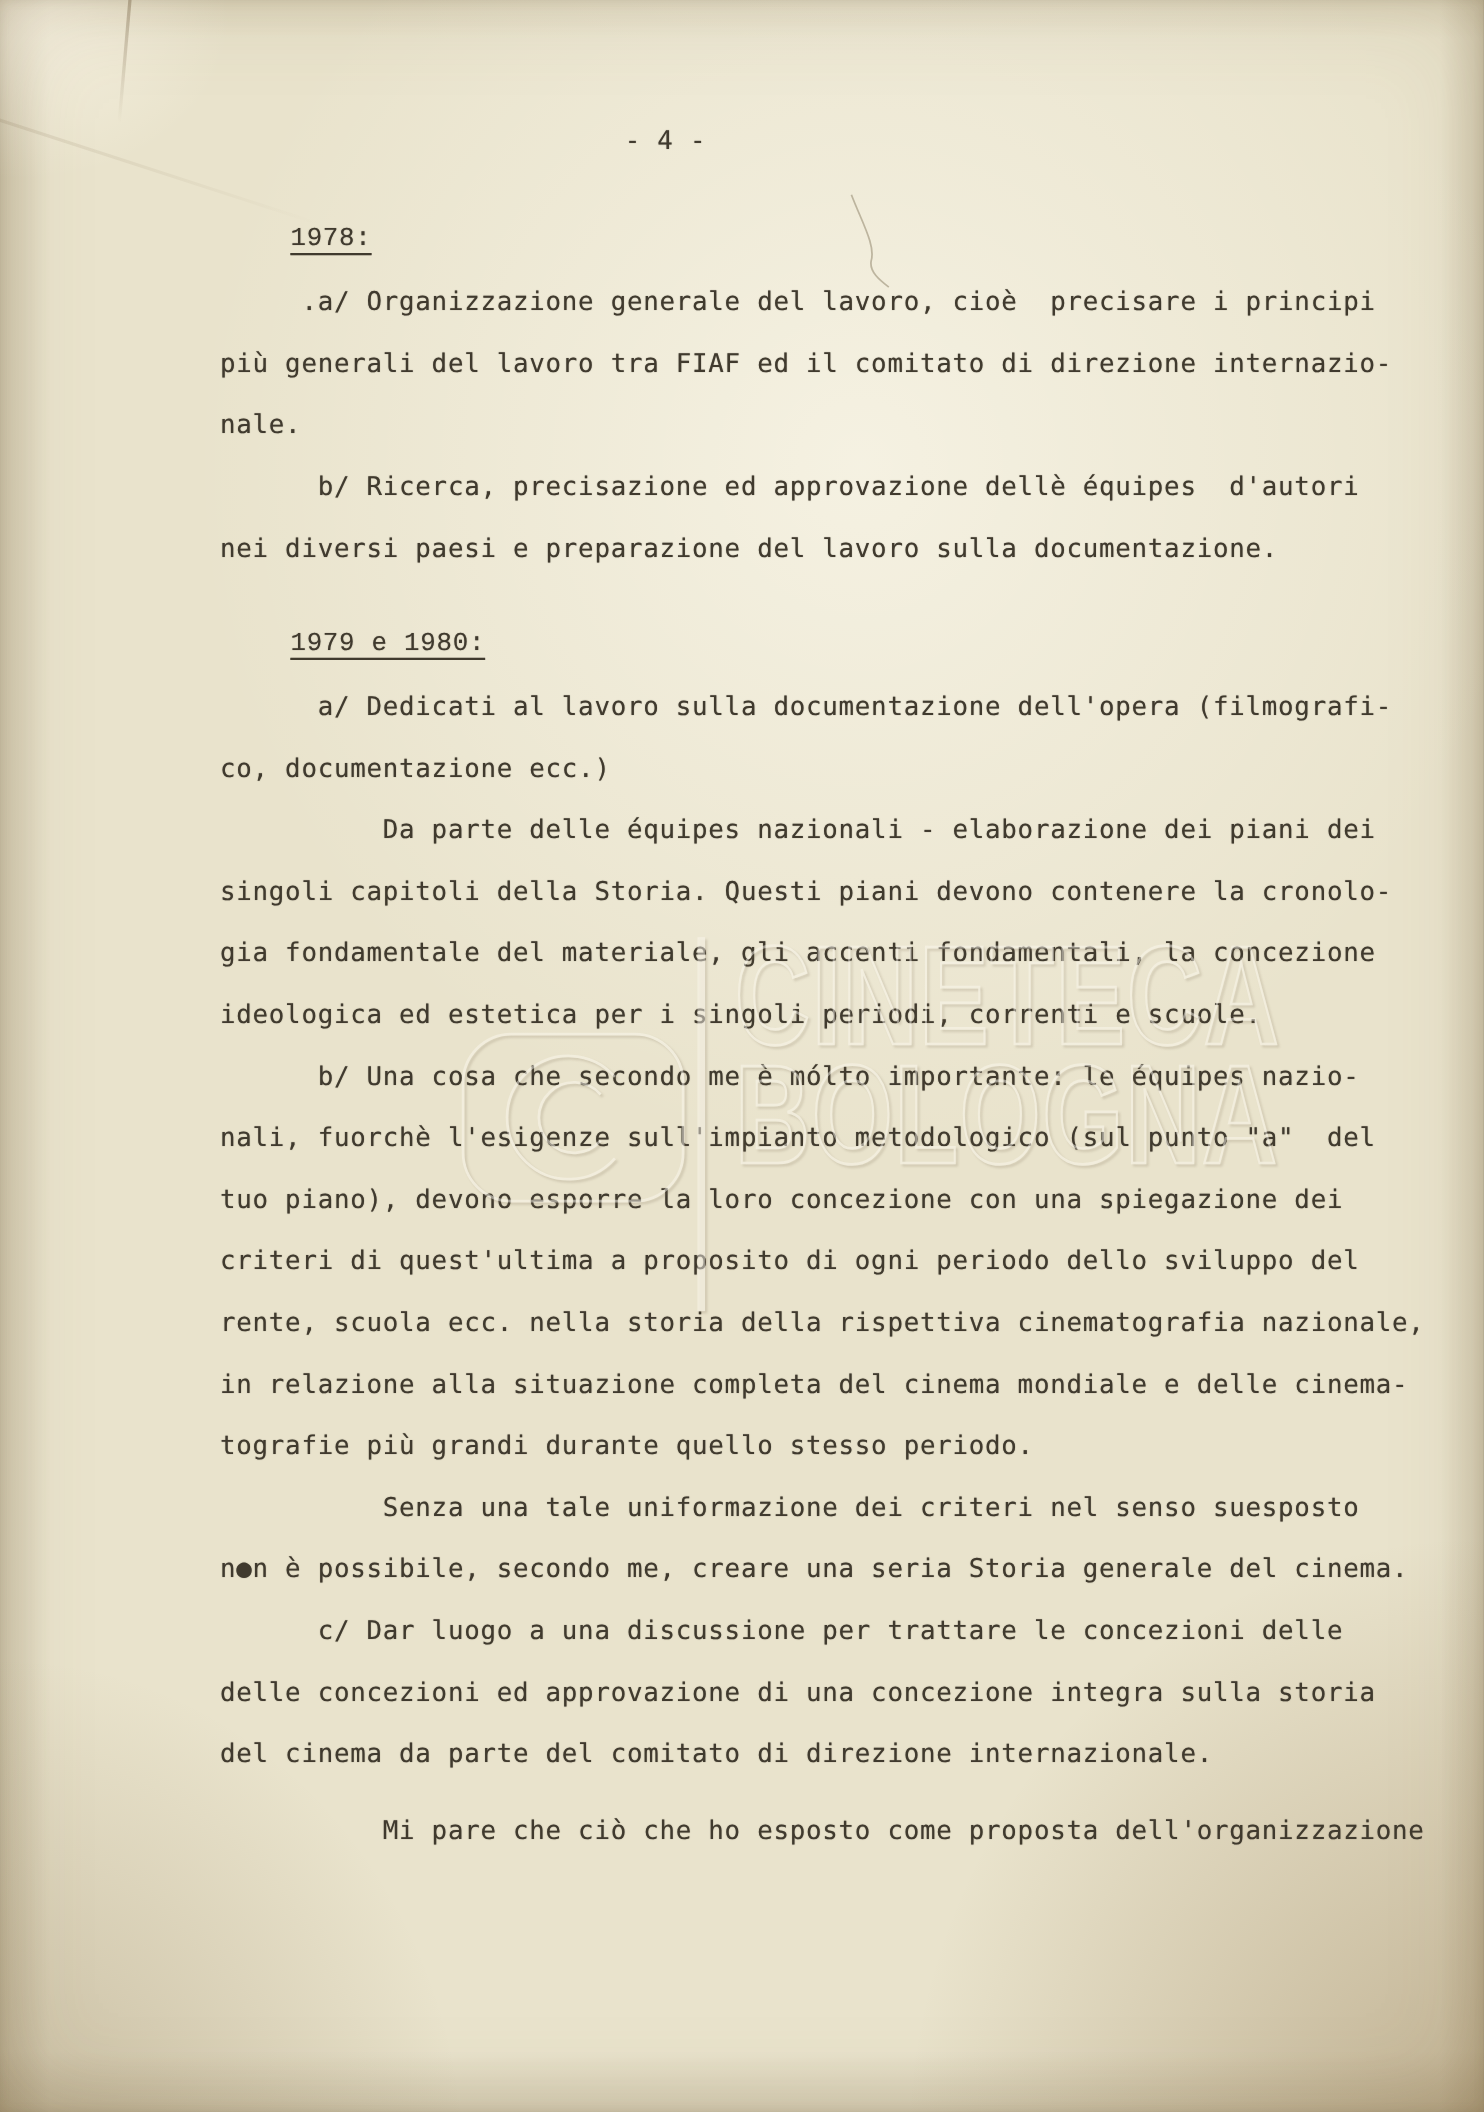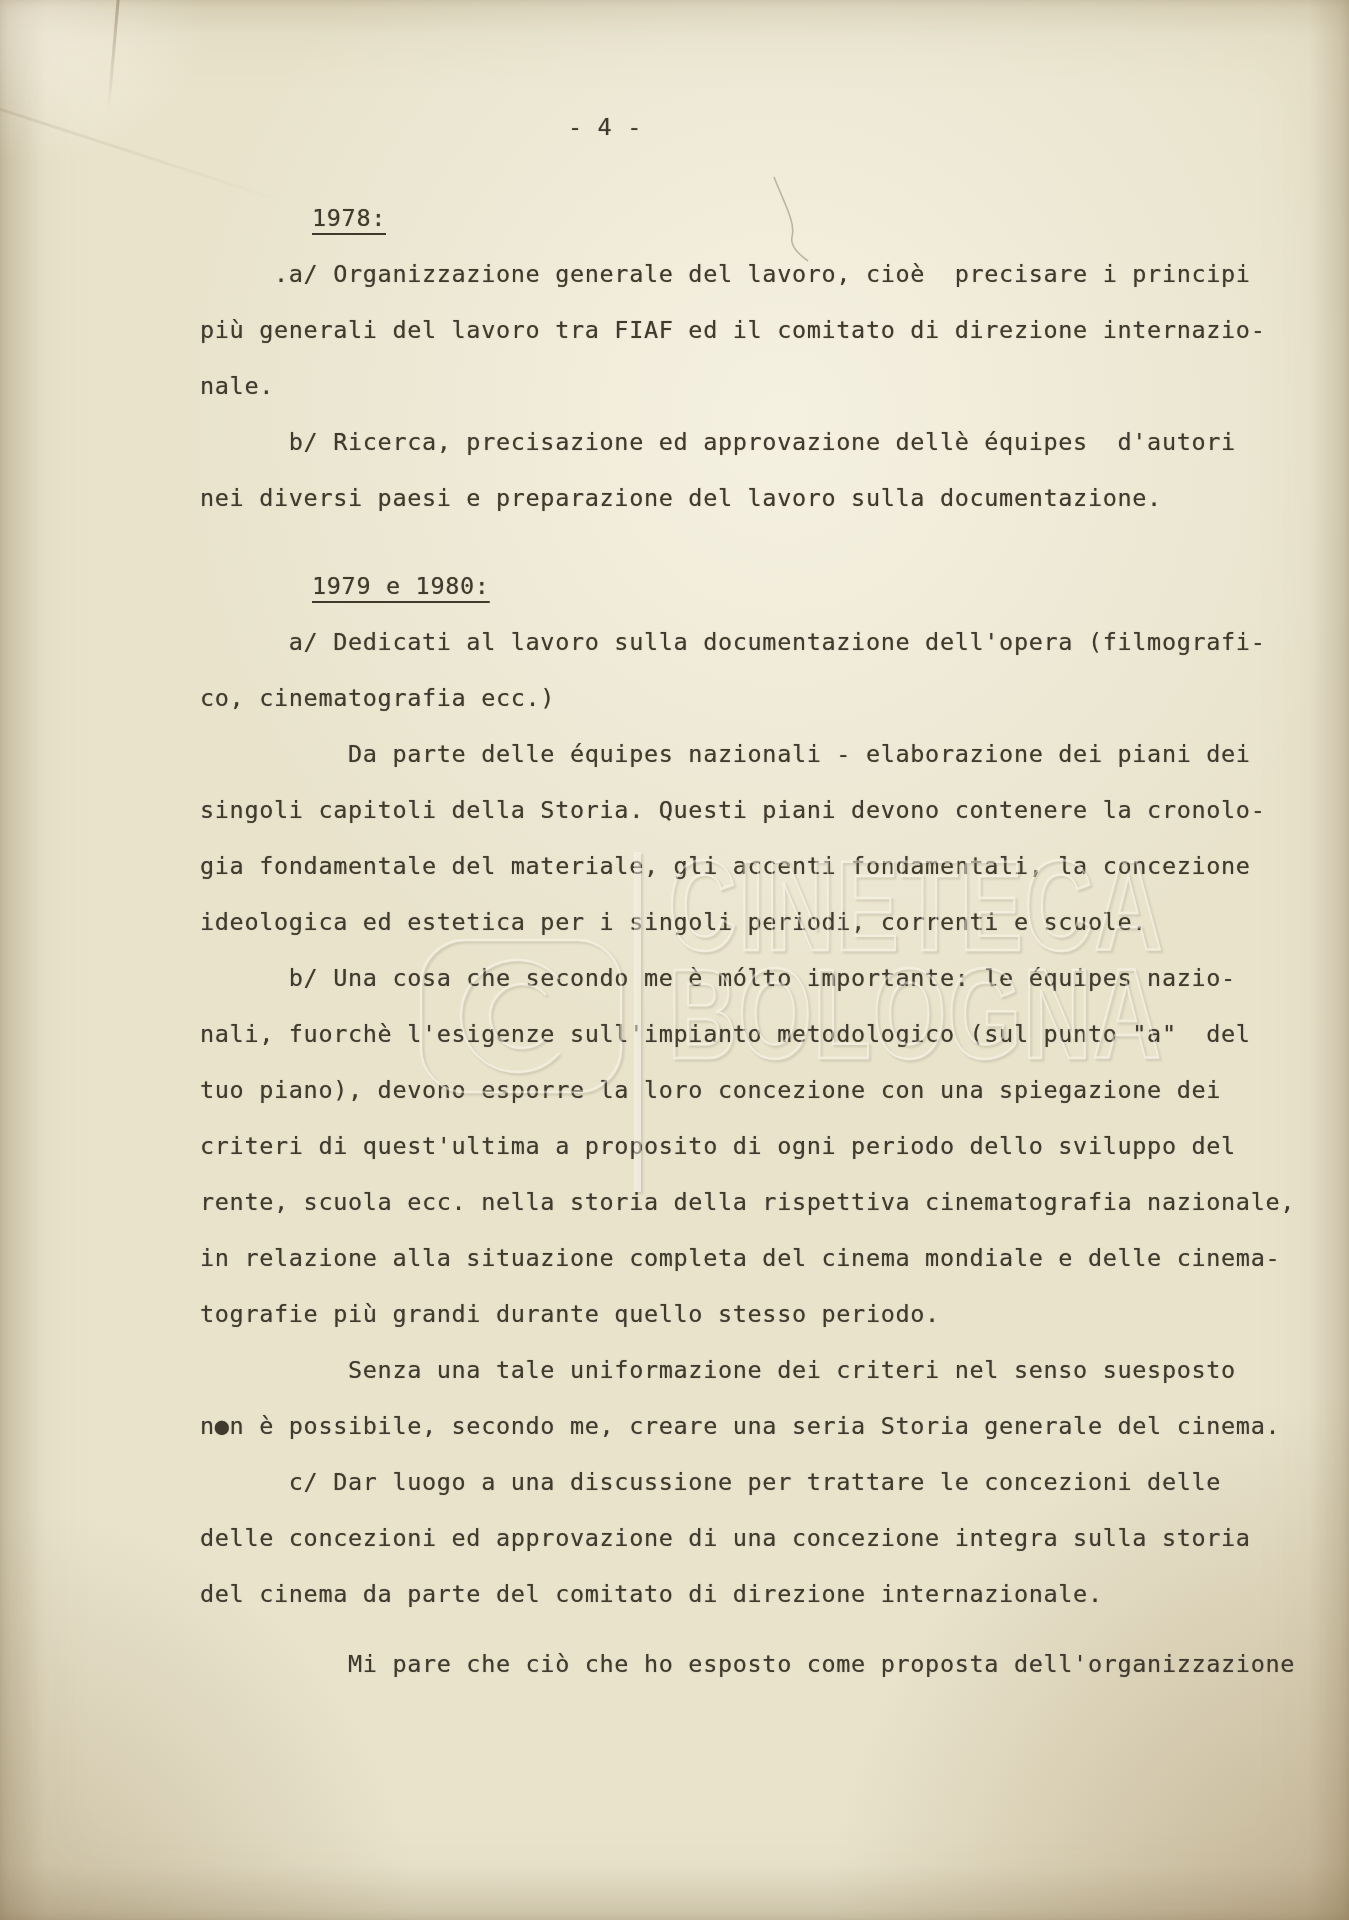--- a/index.html
+++ b/index.html
@@ -31,24 +31,25 @@
   .textblock{
     position:absolute;left:200px;top:190px;width:1140px;
     font-size:23.5px;letter-spacing:0.65px;
     text-shadow:0 0 1px rgba(63,58,48,0.55);
   }
   .ln{
     white-space:pre;
     height:56px;line-height:56px;
   }
   .ln.h{
-    margin-left:112px;
+    margin-left:64px;
     text-decoration:underline;
     text-decoration-thickness:2px;
     text-underline-offset:7px;
+    font-family:Liberation Mono, monospace;
   }
   .ln.gap-heading{margin-top:32px;}
   .ln.gap-para{margin-top:14px;}
   
   .watermark{
     position:absolute;left:0;top:0;width:100%;height:100%;
     opacity:0.55;
     filter:drop-shadow(2px 2px 1px rgba(115,100,75,0.45));
     pointer-events:none;
   }
@@ -91,21 +92,21 @@
 
   <div class="textblock" id="lines">
       <div class="ln h">1978:</div>
       <div class="ln l">     .a/ Organizzazione generale del lavoro, cioè  precisare i principi</div>
       <div class="ln l">più generali del lavoro tra FIAF ed il comitato di direzione internazio-</div>
       <div class="ln l">nale.</div>
       <div class="ln l">      b/ Ricerca, precisazione ed approvazione dellè équipes  d'autori</div>
       <div class="ln l">nei diversi paesi e preparazione del lavoro sulla documentazione.</div>
       <div class="ln h gap-heading">1979 e 1980:</div>
       <div class="ln l">      a/ Dedicati al lavoro sulla documentazione dell'opera (filmografi-</div>
-      <div class="ln l">co, cinematografia ecc.)</div>
+      <div class="ln l">co, documentazione ecc.)</div>
       <div class="ln l">          Da parte delle équipes nazionali - elaborazione dei piani dei</div>
       <div class="ln l">singoli capitoli della Storia. Questi piani devono contenere la cronolo-</div>
       <div class="ln l">gia fondamentale del materiale, gli accenti fondamentali, la concezione</div>
       <div class="ln l">ideologica ed estetica per i singoli periodi, correnti e scuole.</div>
       <div class="ln l">      b/ Una cosa che secondo me è mólto importante: le équipes nazio-</div>
       <div class="ln l">nali, fuorchè l'esigenze sull'impianto metodologico (sul punto "a"  del</div>
       <div class="ln l">tuo piano), devono esporre la loro concezione con una spiegazione dei</div>
       <div class="ln l">criteri di quest'ultima a proposito di ogni periodo dello sviluppo del</div>
       <div class="ln l">rente, scuola ecc. nella storia della rispettiva cinematografia nazionale,</div>
       <div class="ln l">in relazione alla situazione completa del cinema mondiale e delle cinema-</div>

